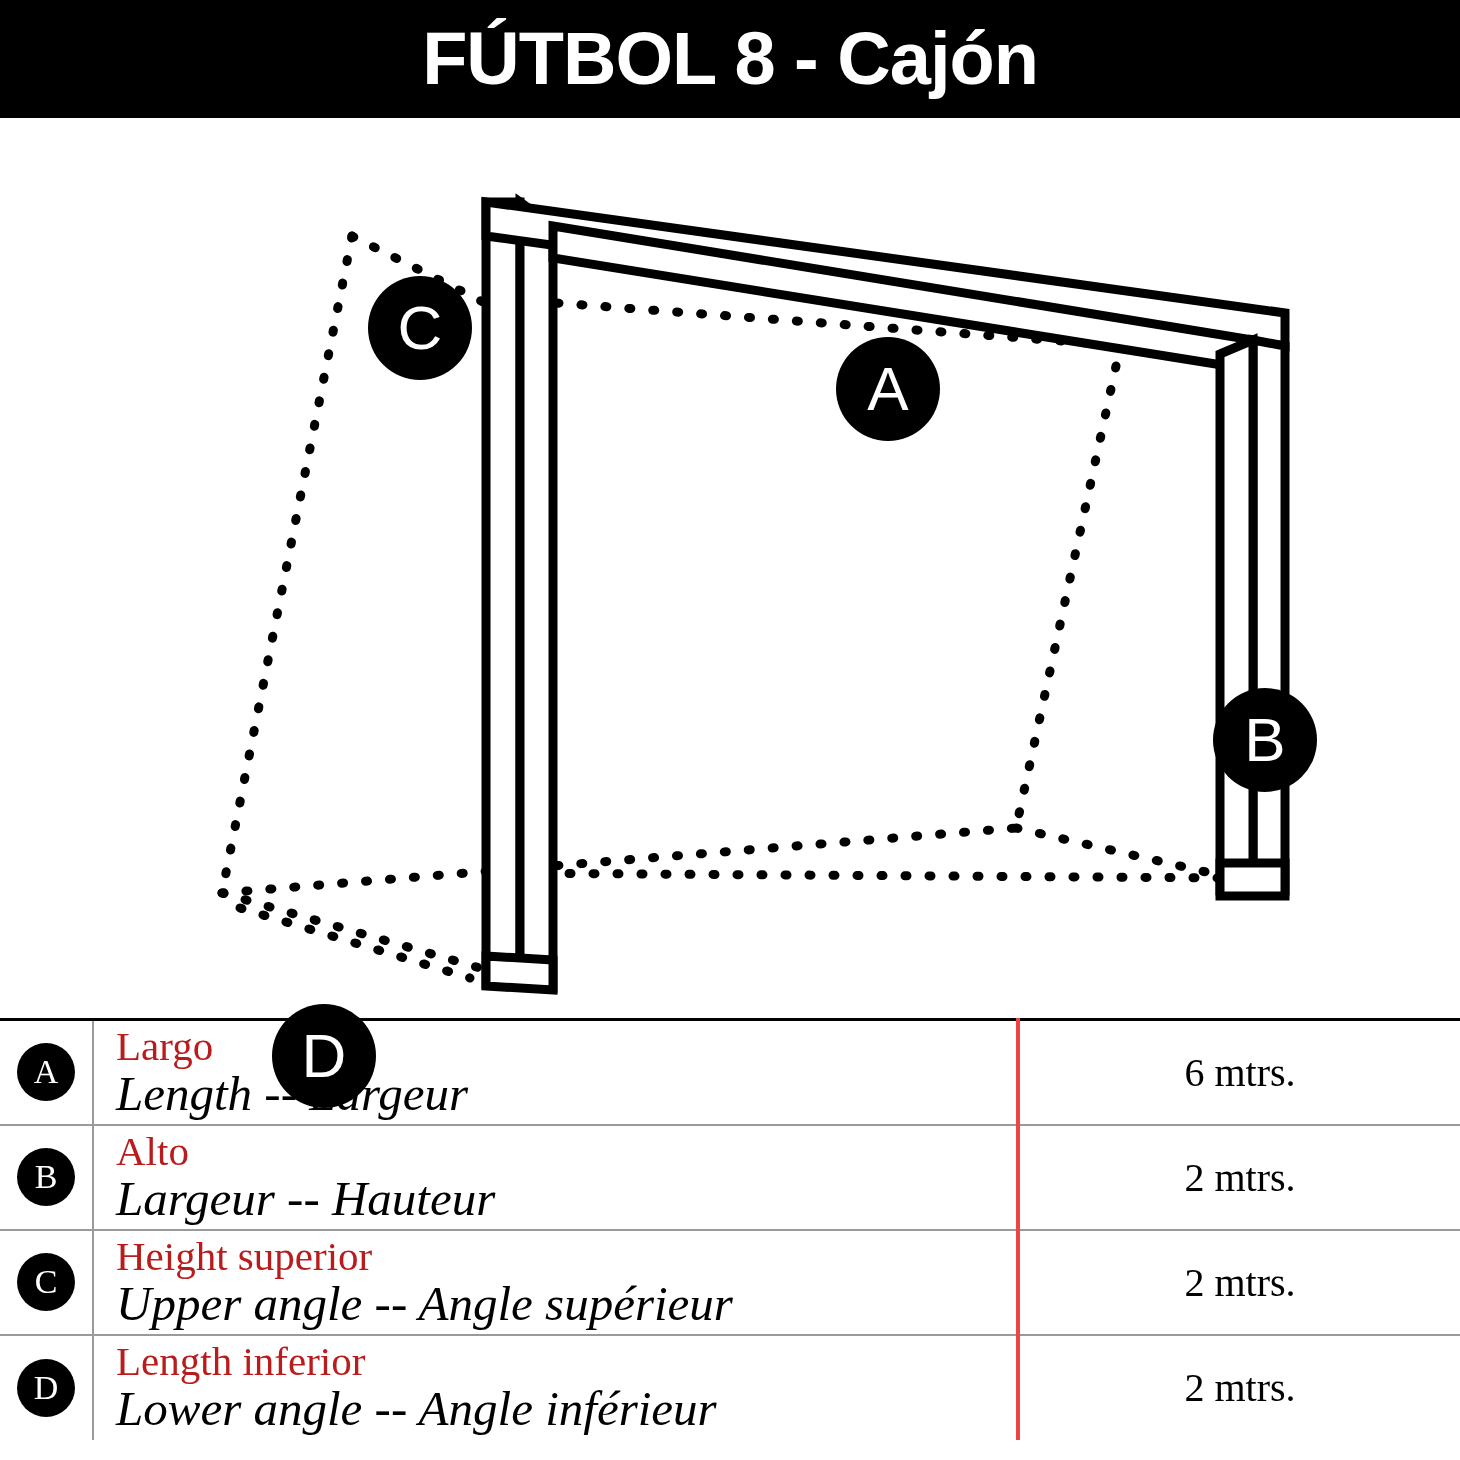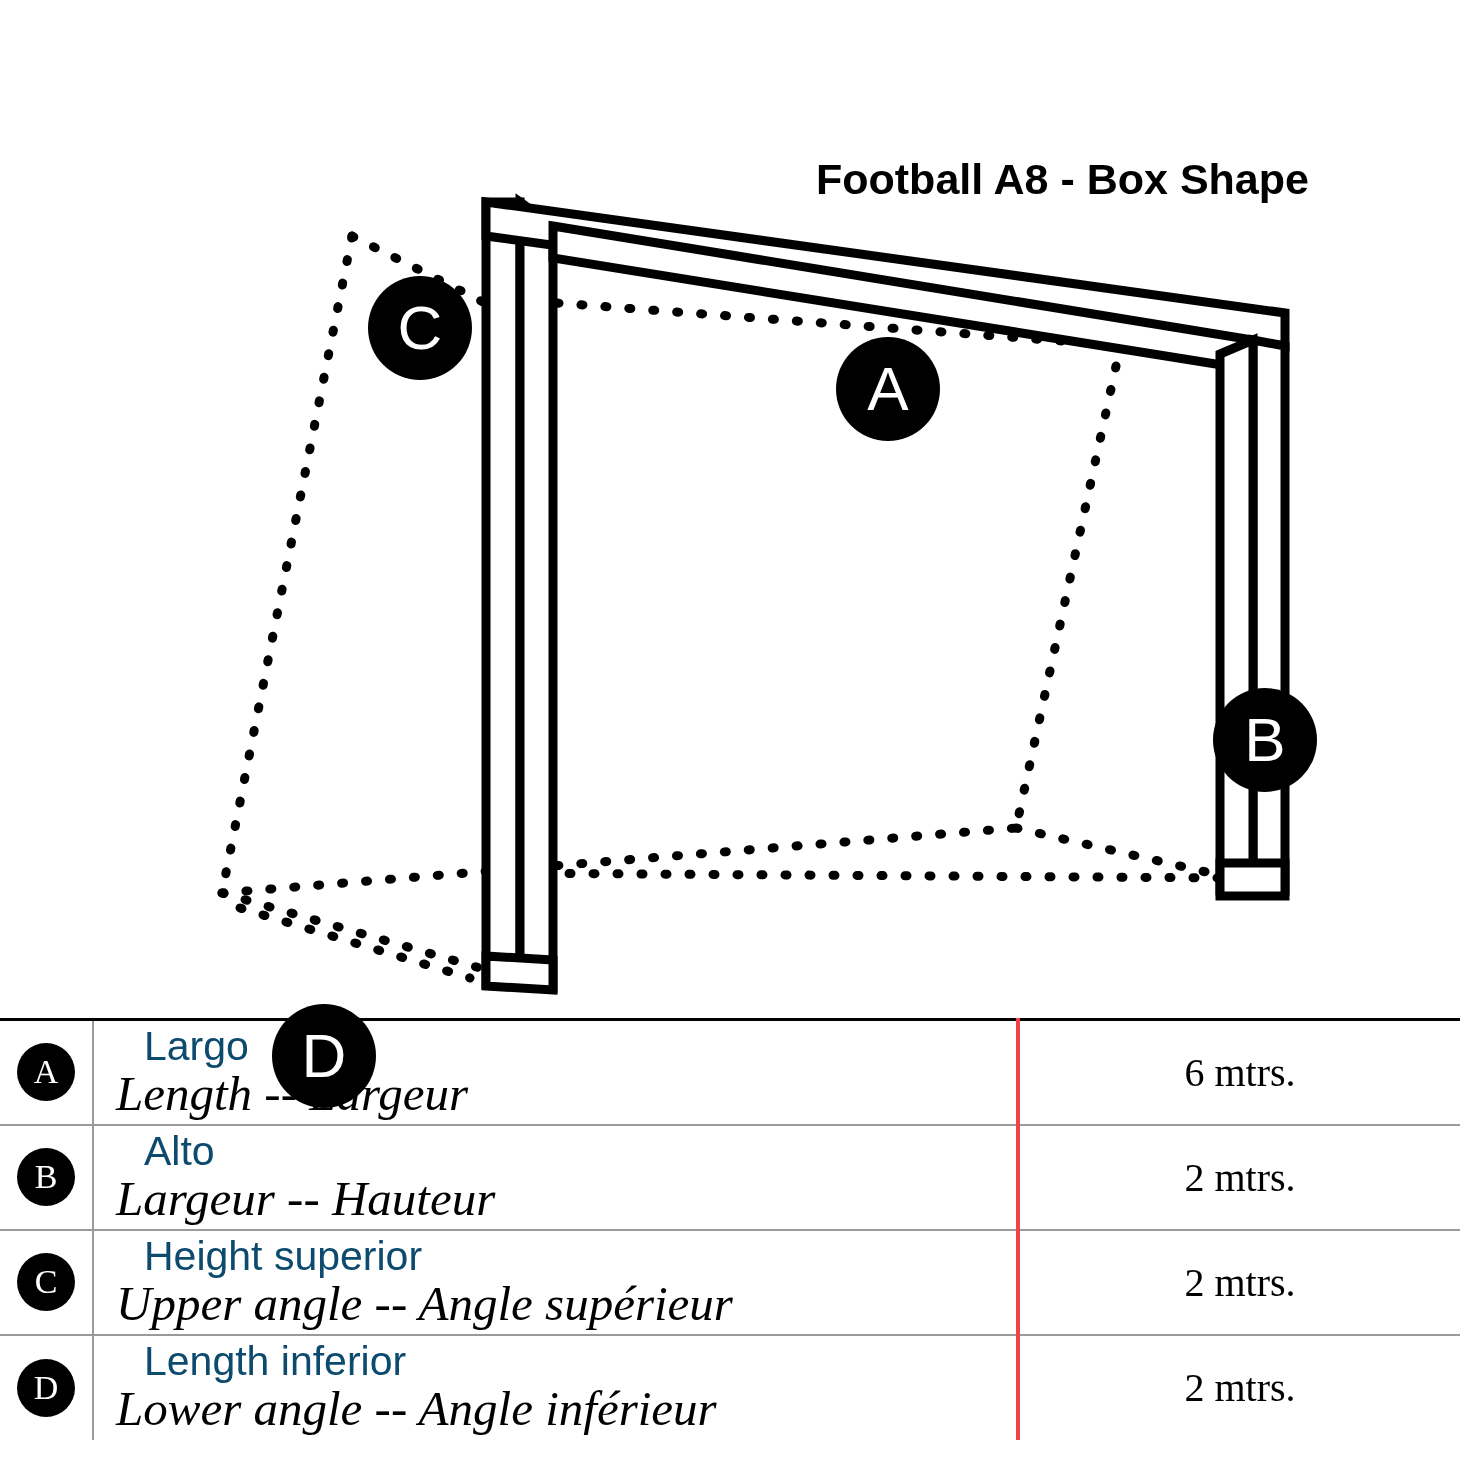--- a/index.html
+++ b/index.html
@@ -121,41 +121,42 @@
     background: #000000;
     color: #ffffff;
     display: inline-flex;
     align-items: center;
     justify-content: center;
     font-family: "Liberation Serif", serif;
     font-size: 34px;
     line-height: 1;
   }
   .lbl-main {
-    font-family: Liberation Sans, sans-serif;
+    font-family: Liberation Serif, serif;
     font-size: 41px;
-    color: #0c4a6e;
+    color: #b91c1c;
     line-height: 1.05;
-    margin-left: 28px;
   }
   .lbl-sub {
     font-family: "Liberation Serif", serif;
     font-style: italic;
     font-size: 49px;
     color: #000000;
     line-height: 1.05;
   }
 </style>
 </head>
 <body>
 
 <div class="page">
 
-
-  <div class="subtitle">Football A8 - Box Shape</div>
+  <div class="title-bar">
+    <div class="title-text">FÚTBOL 8 - Cajón</div>
+  </div>
+
 
   <div class="diagram">
     <svg width="1460" height="900" viewBox="0 0 1460 900" xmlns="http://www.w3.org/2000/svg">
 
       <g fill="none" stroke="#000000" stroke-width="9" stroke-linecap="round" stroke-dasharray="2 22">
 
         <path d="M 352 118 L 505 195"></path>
 
         <path d="M 557 185 L 1222 235"></path>
 

